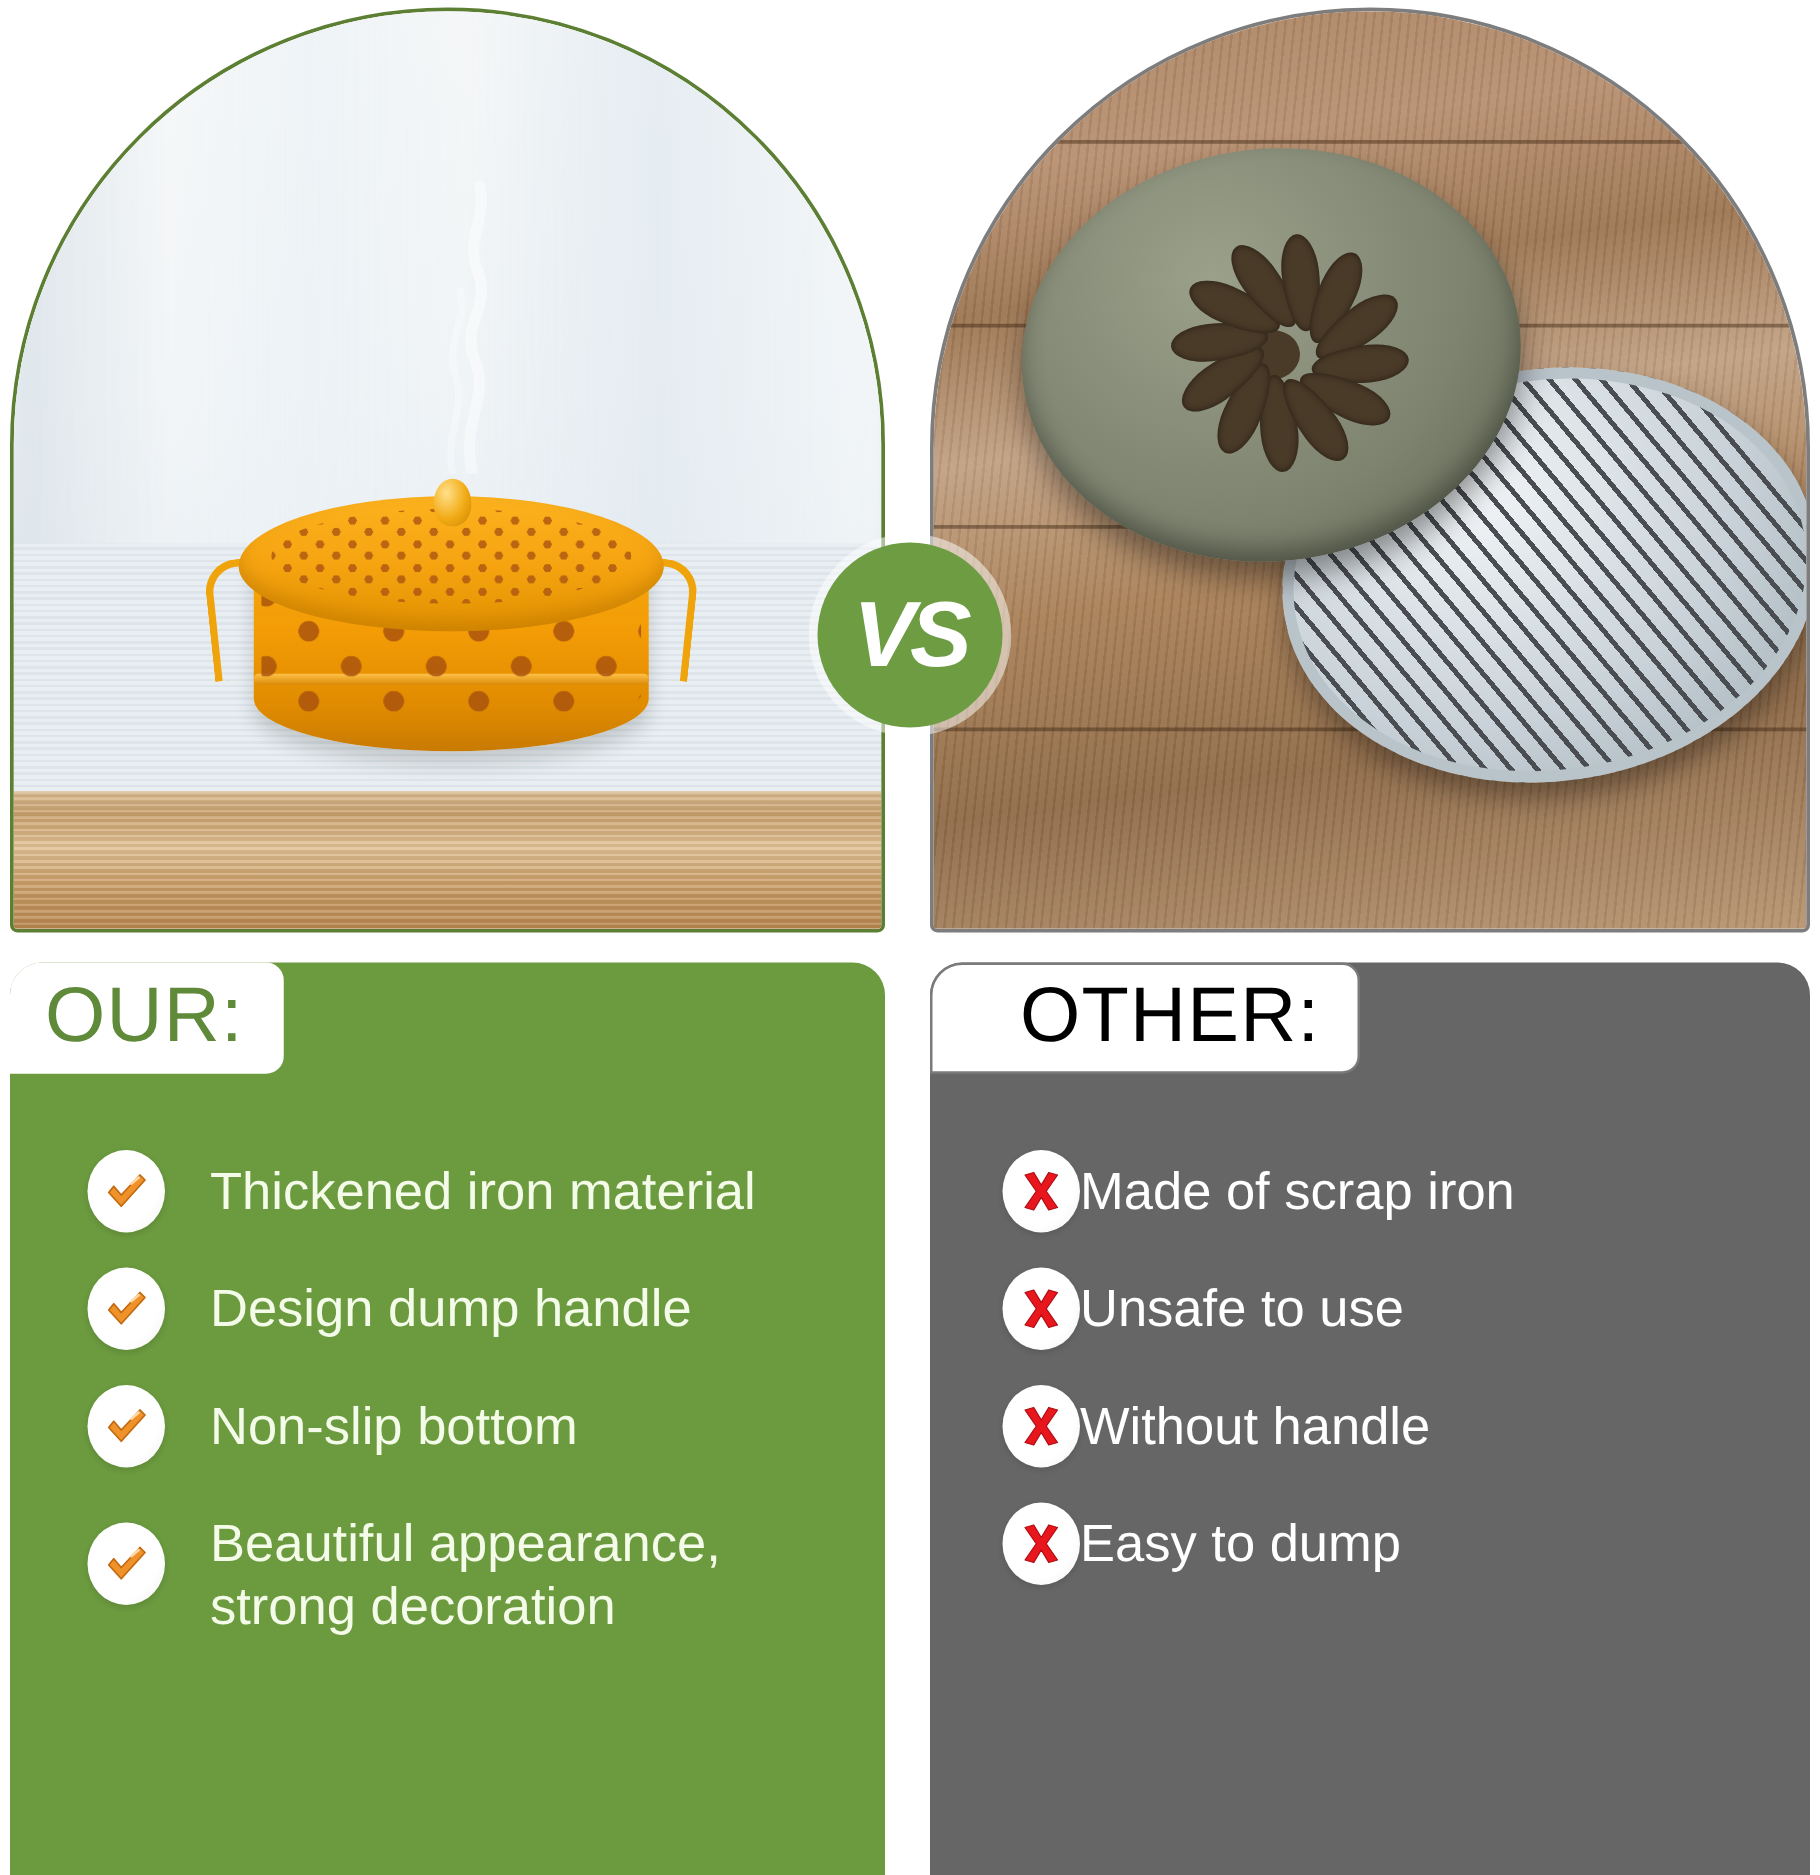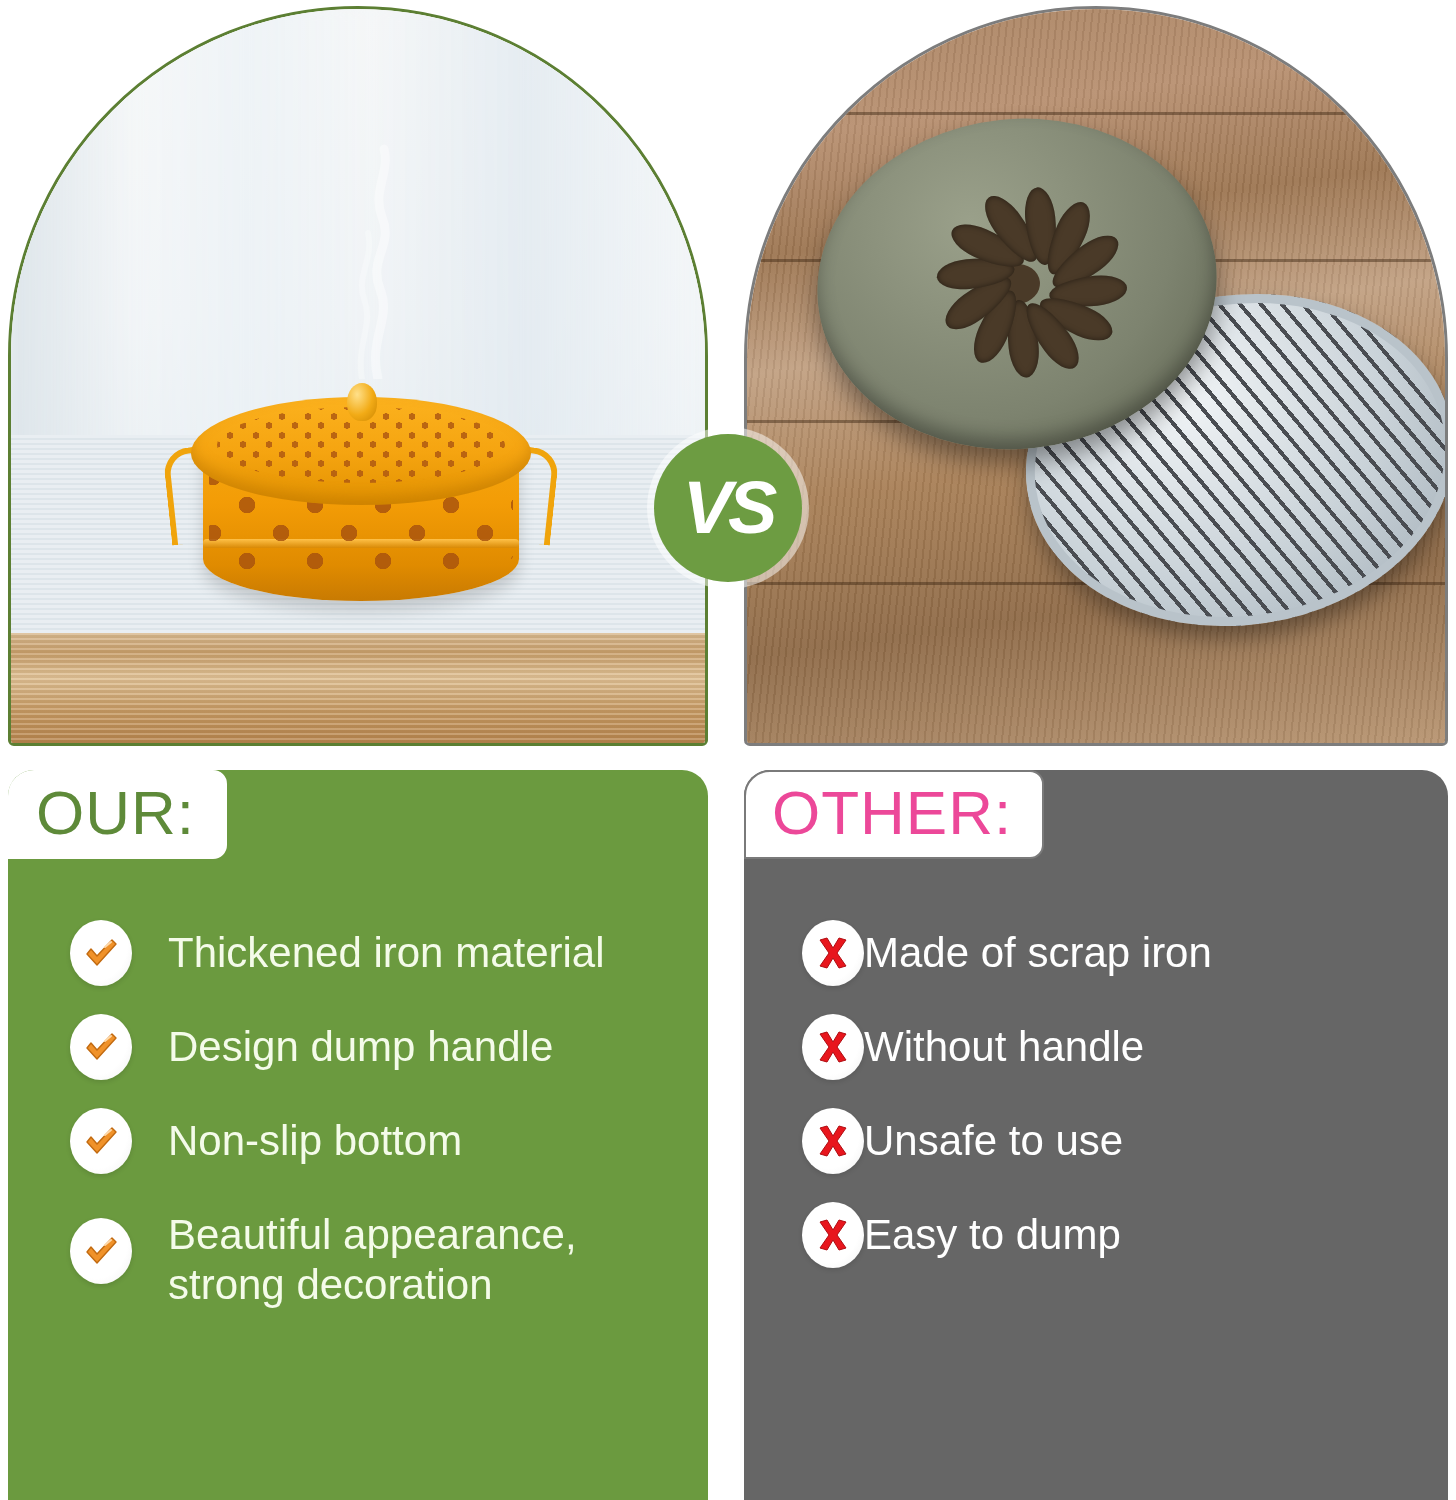--- a/index.html
+++ b/index.html
@@ -116,21 +116,21 @@
   .panel-our   { left:8px;  width:700px; background:#6b9a3f; }
   .panel-other { left:744px; width:704px; background:#666666; }
 
   .tag { position:absolute; left:0px; top:0px; background:#ffffff;
      border-radius:26px 14px 14px 0; padding:6px 30px 10px 26px; }
   .tag span { font-size:62px; font-weight:400; line-height:1.12;
      font-family:"Liberation Sans", sans-serif; letter-spacing:1px; }
   .tag-our   { border:2px solid #ffffff; }
   .tag-our span   { color:#5e8a39; }
   .tag-other { border:2px solid #7a7a7a; }
-  .tag-other span { color:#ec4899; }
+  .tag-other span { color:#000000;margin-left:44px; }
 
   .list { position:absolute; left:0; right:0; top:150px; padding:0 26px 0 0; }
   .row { display:flex; align-items:flex-start; margin-bottom:28px; }
   .row:last-child { margin-bottom:0; }
 
   .mark { flex:0 0 auto; width:62px; height:66px; border-radius:50%;
      background:radial-gradient(ellipse at 42% 34%, #ffffff 62%, #efefef 100%);
      display:flex; align-items:center; justify-content:center;
      box-shadow:0 2px 5px rgba(0,0,0,.12);
   }
@@ -271,38 +271,38 @@
         </div>
         <div class="rtext">Made of scrap iron</div>
       </div>
 
       <div class="row row-other">
         <div class="mark">
           <svg width="40" height="40" viewBox="0 0 40 40">
             <path d="M7 7 L14 5 L20 15 L26 5 L33 7 L24 20 L33 33 L26 35 L20 25 L14 35 L7 33 L16 20 Z" fill="#e8161d" stroke="#b00d12" stroke-width="1" stroke-linejoin="round"></path>
           </svg>
         </div>
+        <div class="rtext">Unsafe to use</div>
+      </div>
+
+      <div class="row row-other">
+        <div class="mark">
+          <svg width="40" height="40" viewBox="0 0 40 40">
+            <path d="M7 7 L14 5 L20 15 L26 5 L33 7 L24 20 L33 33 L26 35 L20 25 L14 35 L7 33 L16 20 Z" fill="#e8161d" stroke="#b00d12" stroke-width="1" stroke-linejoin="round"></path>
+          </svg>
+        </div>
         <div class="rtext">Without handle</div>
       </div>
 
       <div class="row row-other">
         <div class="mark">
           <svg width="40" height="40" viewBox="0 0 40 40">
             <path d="M7 7 L14 5 L20 15 L26 5 L33 7 L24 20 L33 33 L26 35 L20 25 L14 35 L7 33 L16 20 Z" fill="#e8161d" stroke="#b00d12" stroke-width="1" stroke-linejoin="round"></path>
           </svg>
         </div>
-        <div class="rtext">Unsafe to use</div>
-      </div>
-
-      <div class="row row-other">
-        <div class="mark">
-          <svg width="40" height="40" viewBox="0 0 40 40">
-            <path d="M7 7 L14 5 L20 15 L26 5 L33 7 L24 20 L33 33 L26 35 L20 25 L14 35 L7 33 L16 20 Z" fill="#e8161d" stroke="#b00d12" stroke-width="1" stroke-linejoin="round"></path>
-          </svg>
-        </div>
         <div class="rtext">Easy to dump</div>
       </div>
 
 
     </div>
   </div>
 
 </div>
 
 </body></html>

